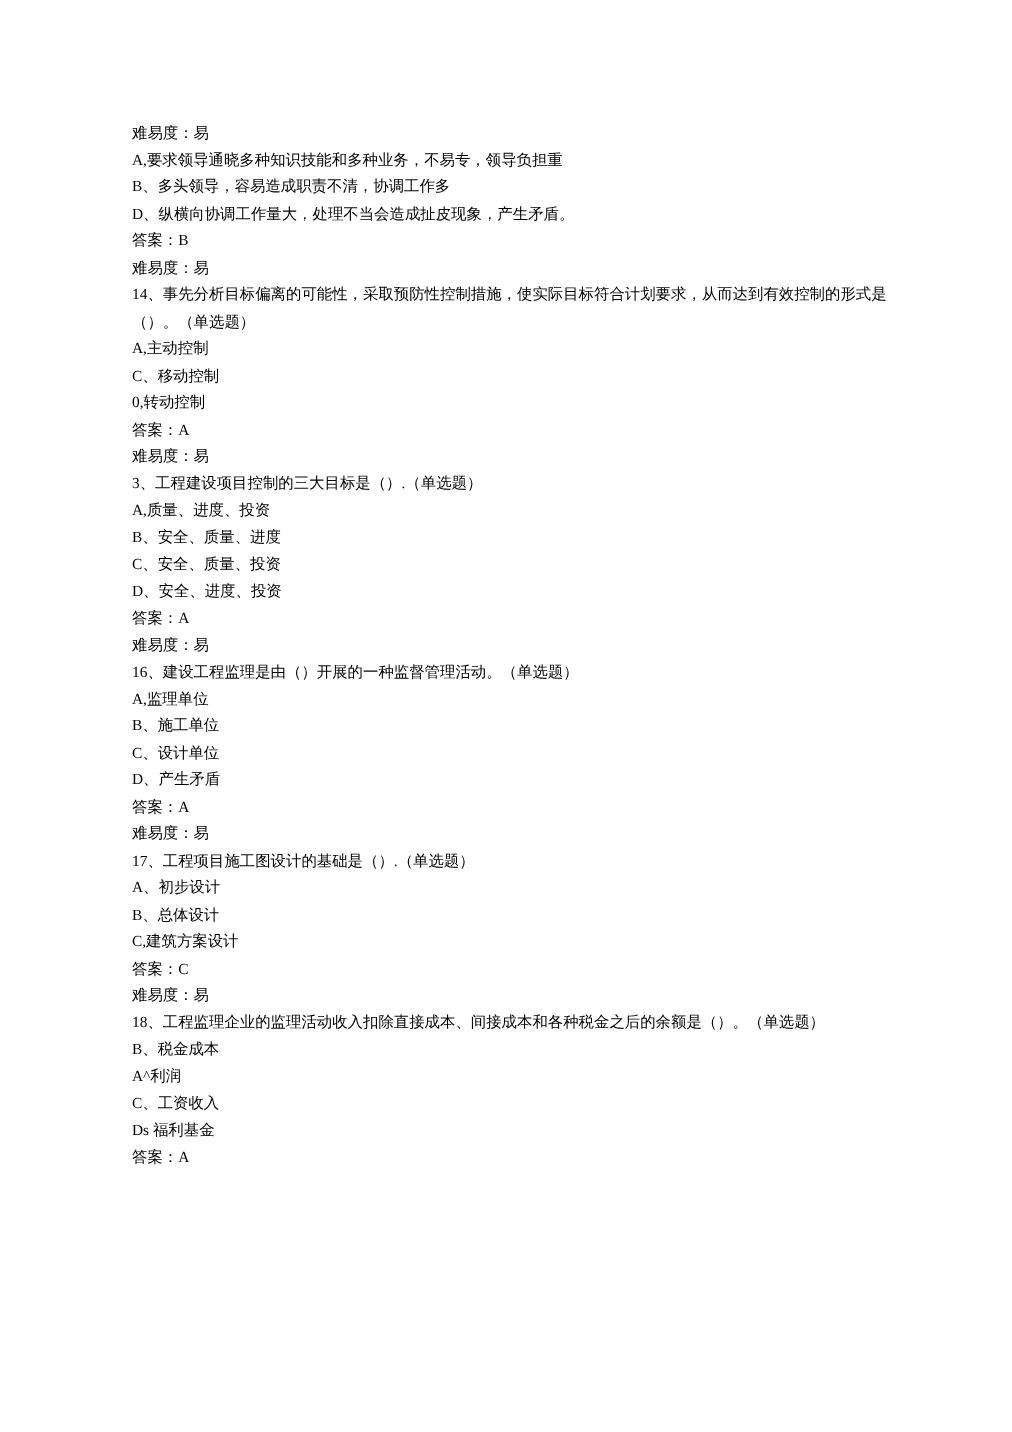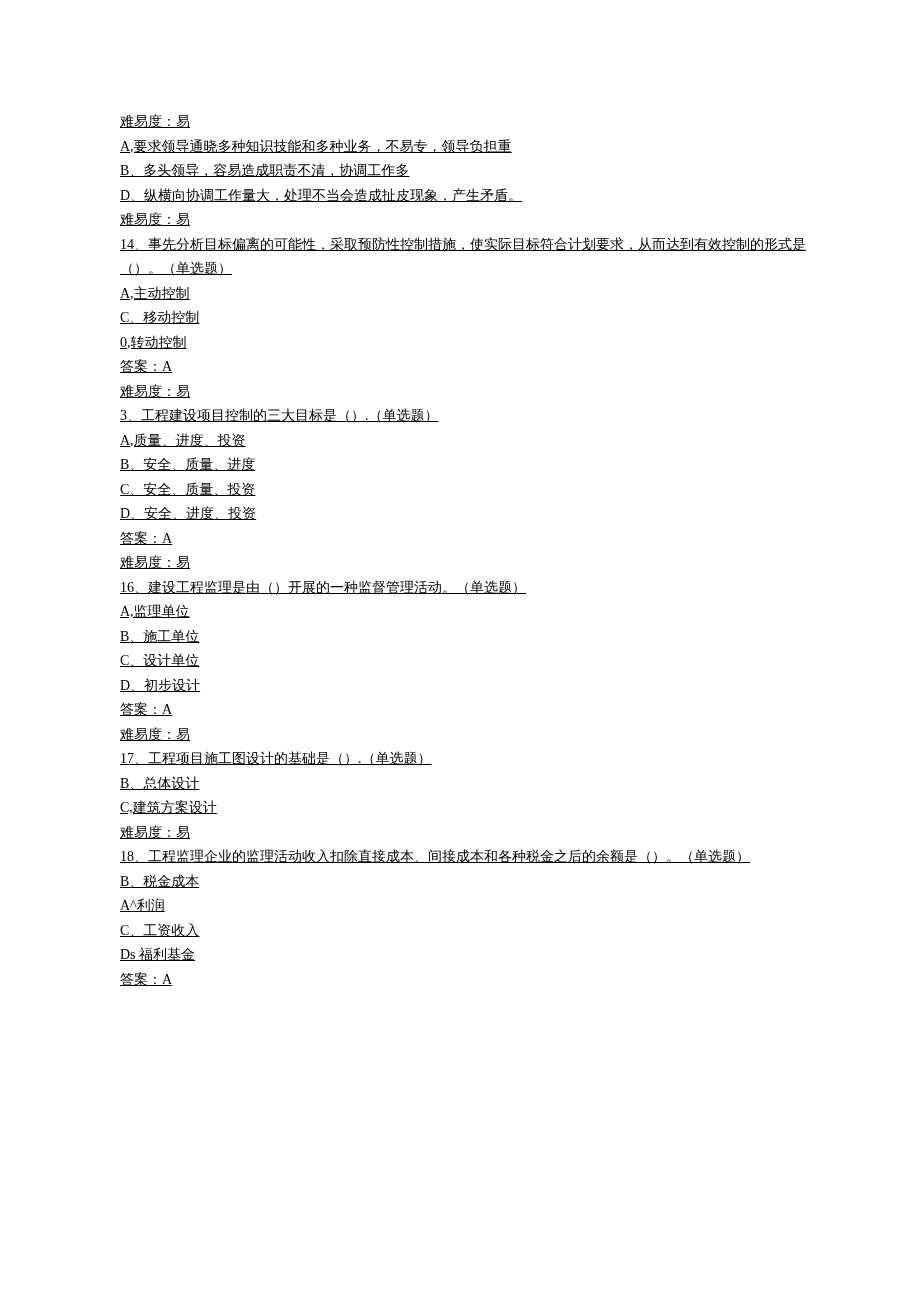--- a/index.html
+++ b/index.html
@@ -10,55 +10,57 @@
     font-size: 14px;
     color: #000000;
     line-height: 1.75;
     width: 920px;
   }
   .page {
     padding: 110px 110px 50px 120px;
   }
   .line {
     display: block;
-    text-decoration: underline;
   }
 </style>
 </head>
 <body>
 
 <div class="page">
   <span class="line">难易度：易</span>
   <span class="line">A,要求领导通晓多种知识技能和多种业务，不易专，领导负担重</span>
   <span class="line">B、多头领导，容易造成职责不清，协调工作多</span>
   <span class="line">D、纵横向协调工作量大，处理不当会造成扯皮现象，产生矛盾。</span>
+  <span class="line">答案：B</span>
   <span class="line">难易度：易</span>
   <span class="line">14、事先分析目标偏离的可能性，采取预防性控制措施，使实际目标符合计划要求，从而达到有效控制的形式是（）。（单选题）</span>
   <span class="line">A,主动控制</span>
   <span class="line">C、移动控制</span>
   <span class="line">0,转动控制</span>
   <span class="line">答案：A</span>
   <span class="line">难易度：易</span>
   <span class="line">3、工程建设项目控制的三大目标是（）.（单选题）</span>
   <span class="line">A,质量、进度、投资</span>
   <span class="line">B、安全、质量、进度</span>
   <span class="line">C、安全、质量、投资</span>
   <span class="line">D、安全、进度、投资</span>
   <span class="line">答案：A</span>
   <span class="line">难易度：易</span>
   <span class="line">16、建设工程监理是由（）开展的一种监督管理活动。（单选题）</span>
   <span class="line">A,监理单位</span>
   <span class="line">B、施工单位</span>
   <span class="line">C、设计单位</span>
-  <span class="line">D、初步设计</span>
+  <span class="line">D、产生矛盾</span>
   <span class="line">答案：A</span>
   <span class="line">难易度：易</span>
   <span class="line">17、工程项目施工图设计的基础是（）.（单选题）</span>
+  <span class="line">A、初步设计</span>
   <span class="line">B、总体设计</span>
   <span class="line">C,建筑方案设计</span>
+  <span class="line">答案：C</span>
   <span class="line">难易度：易</span>
   <span class="line">18、工程监理企业的监理活动收入扣除直接成本、间接成本和各种税金之后的余额是（）。（单选题）</span>
   <span class="line">B、税金成本</span>
   <span class="line">A^利润</span>
   <span class="line">C、工资收入</span>
   <span class="line">Ds 福利基金</span>
   <span class="line">答案：A</span>
 </div>
 
 </body></html>

